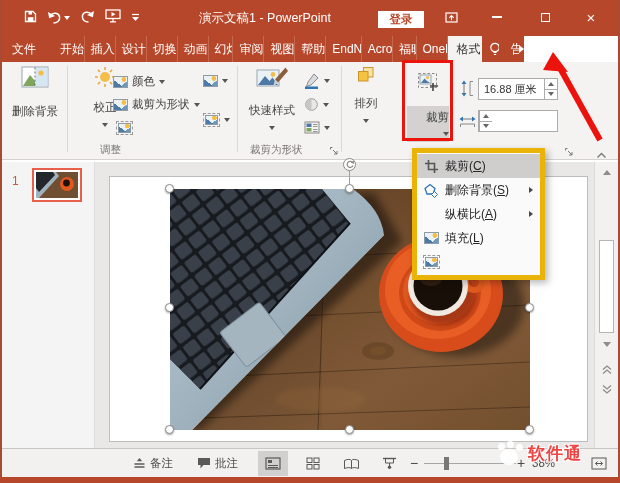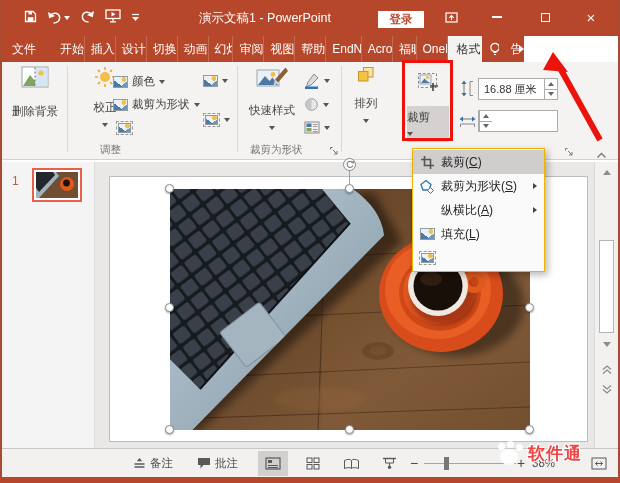--- a/index.html
+++ b/index.html
@@ -26,38 +26,38 @@
 .bigbtn{position:absolute;text-align:center;color:#444;font-size:11.5px}
 .glabel{position:absolute;top:81px;font-size:10.5px;color:#7A7772;white-space:nowrap}
 .car{width:0;height:0;border-left:3px solid transparent;border-right:3px solid transparent;border-top:4px solid #555;display:inline-block}
 .row-sm{position:absolute;display:flex;align-items:center;gap:4px;font-size:11.5px;color:#444;white-space:nowrap}
 .mpic{width:15px;height:12px;border:1px solid #8E9CA8;display:inline-block;background:
  radial-gradient(circle at 76% 24%, #F4BE48 0 2.2px, transparent 2.6px),
  linear-gradient(to top right, #4E78A6 0 34%, transparent 34.5%),
  linear-gradient(to top left, #6E97B8 0 28%, transparent 28.5%),#EAF2F6}
 .mpic.sm{width:13px;height:10px}
 .fitw{display:inline-flex;border:1px dashed #9A9A9A;padding:1px}
-.croplabel{position:absolute;left:407px;top:44px;width:42px;height:36px;background:#D4D1D0;text-align:left;color:#444;font-size:11.5px;padding-top:4px}
+.croplabel{position:absolute;left:407px;top:44px;width:42px;height:36px;background:#D4D1D0;text-align:right;color:#444;font-size:11.5px;padding-top:4px}
 .sizebox{position:absolute;width:80px;height:22px;background:#fff;border:1px solid #ABABAB;display:flex;font-size:11px;color:#333}
 .sizebox input{flex:1;border:none;outline:none;font-size:11px;padding-left:5px;width:60px;background:transparent;font-family:inherit;color:#333}
 .spin{width:13px;border-left:1px solid #ABABAB;display:flex;flex-direction:column}
 .spin div{flex:1;display:flex;align-items:center;justify-content:center}
 .spin div:first-child{border-bottom:1px solid #ABABAB}
 .tri-u{width:0;height:0;border-left:3px solid transparent;border-right:3px solid transparent;border-bottom:4px solid #666}
 .tri-d{width:0;height:0;border-left:3px solid transparent;border-right:3px solid transparent;border-top:4px solid #666}
 
 .thumbs{left:2px;top:162px;width:93px;height:286px;background:#F4F4F4;border-right:1px solid #DCDCDC}
 .canvas{left:95px;top:162px;width:499px;height:286px;background:#E9E8E7}
 .slide{position:absolute;left:14px;top:14px;width:479px;height:266px;background:#fff;border:1px solid #BDBDBD}
 .vscroll{left:594px;top:162px;width:24px;height:286px;background:#F2F1F0;border-left:1px solid #DADADA}
 .vthumb{position:absolute;left:4px;top:78px;width:15px;height:93px;background:#fff;border:1px solid #B5B5B5}
 .sbtn{position:absolute;left:4px;width:15px;height:14px;display:flex;align-items:center;justify-content:center}
 .handle{position:absolute;width:9px;height:9px;border-radius:50%;background:#fff;border:1px solid #8A8A8A;box-shadow:0 1px 2px rgba(0,0,0,.35);z-index:20}
 
-.menu{left:412px;top:148px;width:133px;background:#FBFAFA;border:1px solid #eab308;box-shadow:3px 3px 7px rgba(0,0,0,.28);z-index:40;padding:1px 0}
+.menu{left:412px;top:148px;width:133px;background:#FBFAFA;border:5px solid #eab308;box-shadow:3px 3px 7px rgba(0,0,0,.28);z-index:40;padding:1px 0}
 .mitem{height:24px;display:flex;align-items:center;font-size:12px;color:#262626}
 .mitem.sel{background:#D0CDCD}
 .mico{width:28px;display:flex;justify-content:center;align-items:center}
 .mlbl{flex:1;white-space:nowrap}
 .mn{text-decoration:underline}
 .subarr{width:0;height:0;border-top:3.5px solid transparent;border-bottom:3.5px solid transparent;border-left:4.5px solid #444;margin-right:7px}
 
 .annorect{left:402px;top:60px;width:51px;height:81px;border:3px solid #EC130C;z-index:30;pointer-events:none}
 
 .statusbar{left:0;top:448px;width:620px;height:29px;background:#F2F1F0;border-top:1px solid #C9C7C5;font-size:11.5px;color:#4B4B4B}
@@ -441,21 +441,21 @@
         </span>
       <span class="mlbl"><span>裁剪(</span><span class="mn">C</span><span>)</span></span>
     </div>
     <div class="mitem">
       <span class="mico">
           <svg width="15" height="15">
             <path d="M1 5.5 L6 1.5 L11 5.5 L9 11 L3 11 Z" fill="none" stroke="#2E75B6" stroke-width="1.3"></path>
             <path d="M10.5 8.5 L13.5 11.5 L10.5 14.5 L7.5 11.5 Z" fill="#fff" stroke="#2E75B6"></path>
           </svg>
         </span>
-      <span class="mlbl"><span>裁剪为形状(</span><span class="mn">S</span><span>)</span></span>
+      <span class="mlbl"><span>删除背景(</span><span class="mn">S</span><span>)</span></span>
       <span class="subarr"></span>
     </div>
     <div class="mitem">
       <span class="mico"></span>
       <span class="mlbl"><span>纵横比(</span><span class="mn">A</span><span>)</span></span>
       <span class="subarr"></span>
     </div>
     <div class="mitem">
       <span class="mico">
           <span class="mpic"></span>

